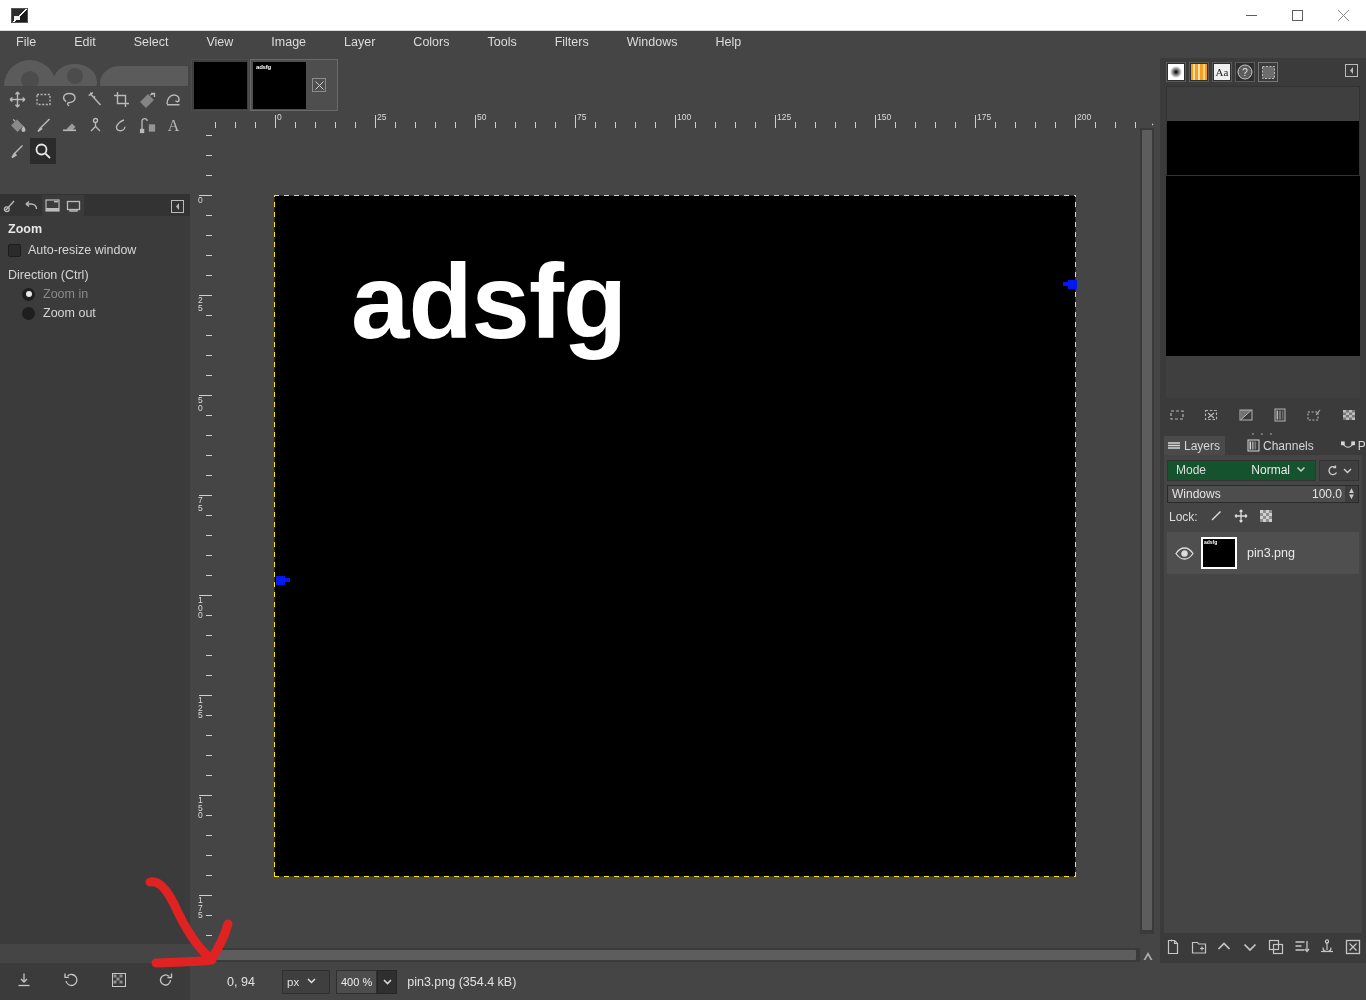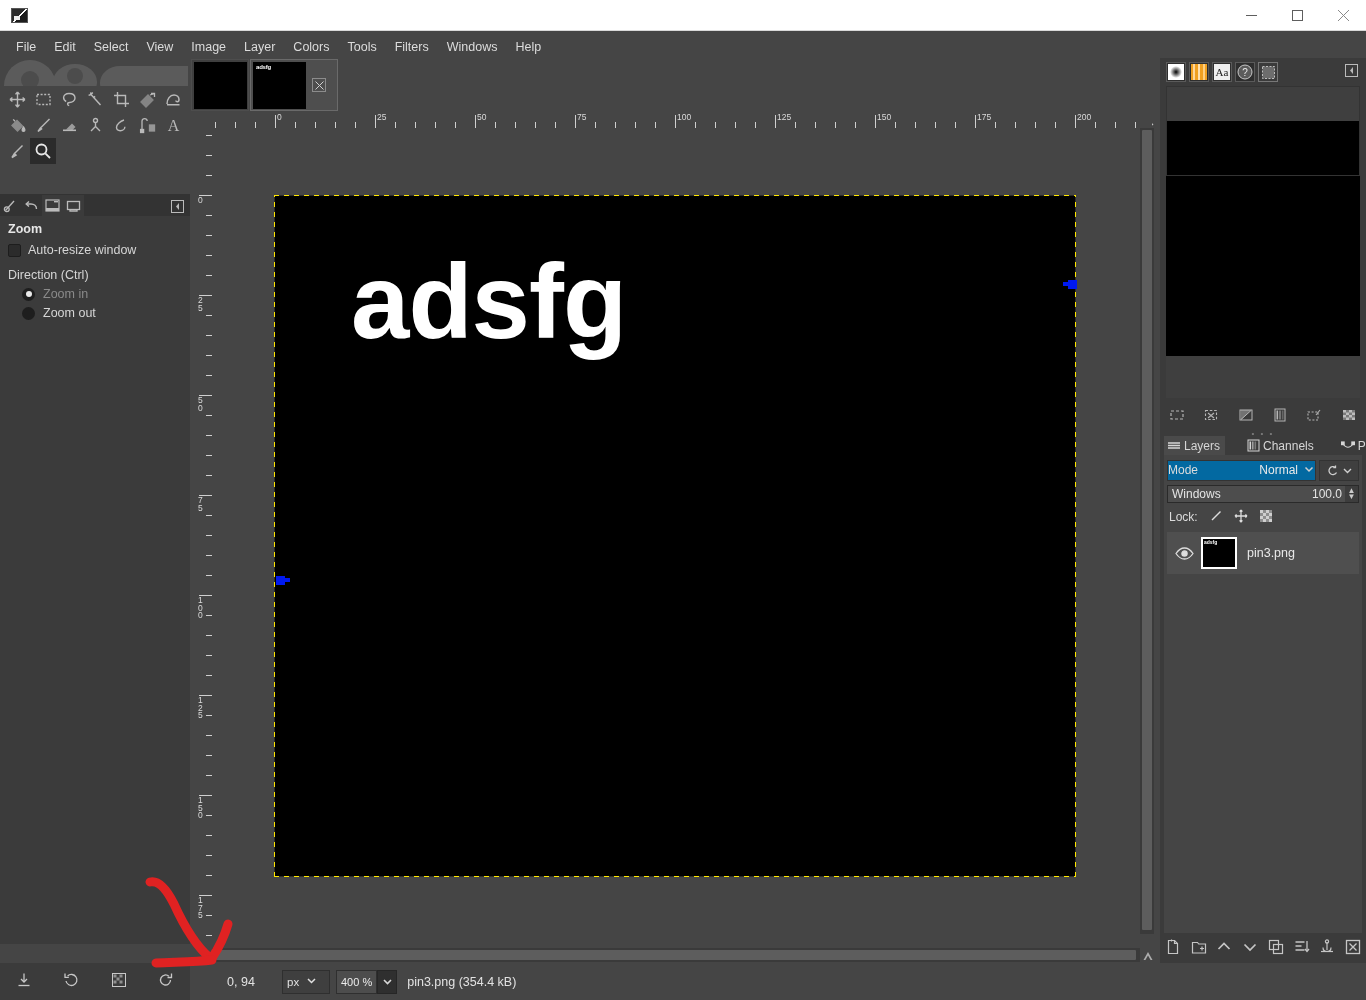--- a/index.html
+++ b/index.html
@@ -22,21 +22,21 @@
     border:1px solid #555; position:relative; }
   .title-ico::after{content:"";position:absolute;left:2px;top:7px;width:6px;height:4px;background:#efefef;}
   .title-text { color:#6d6d6d; font-size:12.5px; letter-spacing:.1px; }
   .wbtns { margin-left:auto; display:flex; height:31px; }
   .wbtn { width:46px; height:31px; display:flex; align-items:center; justify-content:center; color:#5e5e5e; }
   .wbtn svg{display:block;}
 
   
   .menubar {
     position:absolute; left:0; top:31px; width:1366px; height:27px;
-    background:#454545; display:flex; align-items:flex-end; padding-left:7px;
+    background:#454545; display:flex; align-items:flex-start; padding-left:7px;gap:20px;
   }
   .menu-item { padding:4px 9px; color:#dcdcdc; font-size:12.5px; cursor:default; }
 
   
   .toolbox { position:absolute; left:0; top:58px; width:190px; height:152px; background:#454545; }
   .wilber { position:absolute; left:2px; top:2px; width:186px; height:26px; overflow:hidden; opacity:.30;}
   .wilber svg{display:block;}
   .toolgrid { position:absolute; left:4px; top:28px; width:182px; display:flex; flex-wrap:wrap; }
   .tool { width:26px; height:26px; display:flex; align-items:center; justify-content:center; color:#b9b9b9; }
   .tool.active { background:#2b2b2b; color:#e8e8e8; }
@@ -127,21 +127,21 @@
   .grip{ position:absolute; left:0; top:372px; width:206px; height:7px; display:flex;align-items:center;justify-content:center; color:#7d7d7d; letter-spacing:2px; font-size:8px;}
 
   .lay-tabs{ position:absolute; left:4px; top:378px; width:198px; height:19px; display:flex; align-items:flex-end;gap:19px; }
   .lt{ display:flex; align-items:center; height:19px; padding:0 5px 0 3px; color:#d6d6d6; font-size:12px;}
   .lt.sel{ background:#4a4a4a; }
   .lt svg{ margin-right:3px;}
   .lt-collapse{ margin-left:auto; margin-right:4px; color:#bbb;}
 
   .lay-body{ position:absolute; left:4px; top:397px; width:198px; height:500px; background:#454545;}
   .mode-row{ display:flex; align-items:center; height:22px; margin:4px 3px 0 3px; }
-  .mode-box{ flex:1; display:flex; align-items:center; height:21px; background:#0369a1; border:1px solid #333; padding:0 0;}
+  .mode-box{ flex:1; display:flex; align-items:center; height:21px; background:#14532d; border:1px solid #333; padding:0 8px;}
   .mode-box .lbl{ font-size:12px; color:#dcdcdc;}
   .mode-box .val{ margin-left:auto; font-size:12px; color:#e9e9e9;}
   .mode-box .cv{ margin-left:5px; color:#cfcfcf;}
   .mode-btn{ width:40px; height:21px; margin-left:3px; background:#3f3f3f; border:1px solid #333; display:flex;align-items:center;justify-content:center;gap:3px;color:#cfcfcf;}
   .op-row{ position:relative; height:18px; margin:4px 3px 0 3px; background:#2f2f2f; border:1px solid #2a2a2a;}
   .op-fill{ position:absolute; left:0; top:0; height:100%; width:100%; background:#4d4d4d;}
   .op-lbl{ position:absolute; left:4px; top:1px; font-size:12px; color:#e4e4e4;}
   .op-val{ position:absolute; right:16px; top:1px; font-size:12px; color:#e4e4e4;}
   .op-spin{ position:absolute; right:0; top:0; width:13px; height:100%; background:#3d3d3d; display:flex;flex-direction:column;align-items:center;justify-content:center;color:#ccc;line-height:6px;font-size:8px;}
   .lock-row{ display:flex; align-items:center; height:22px; margin:3px 3px 0 5px; color:#dcdcdc; font-size:12px; gap:11px;}

